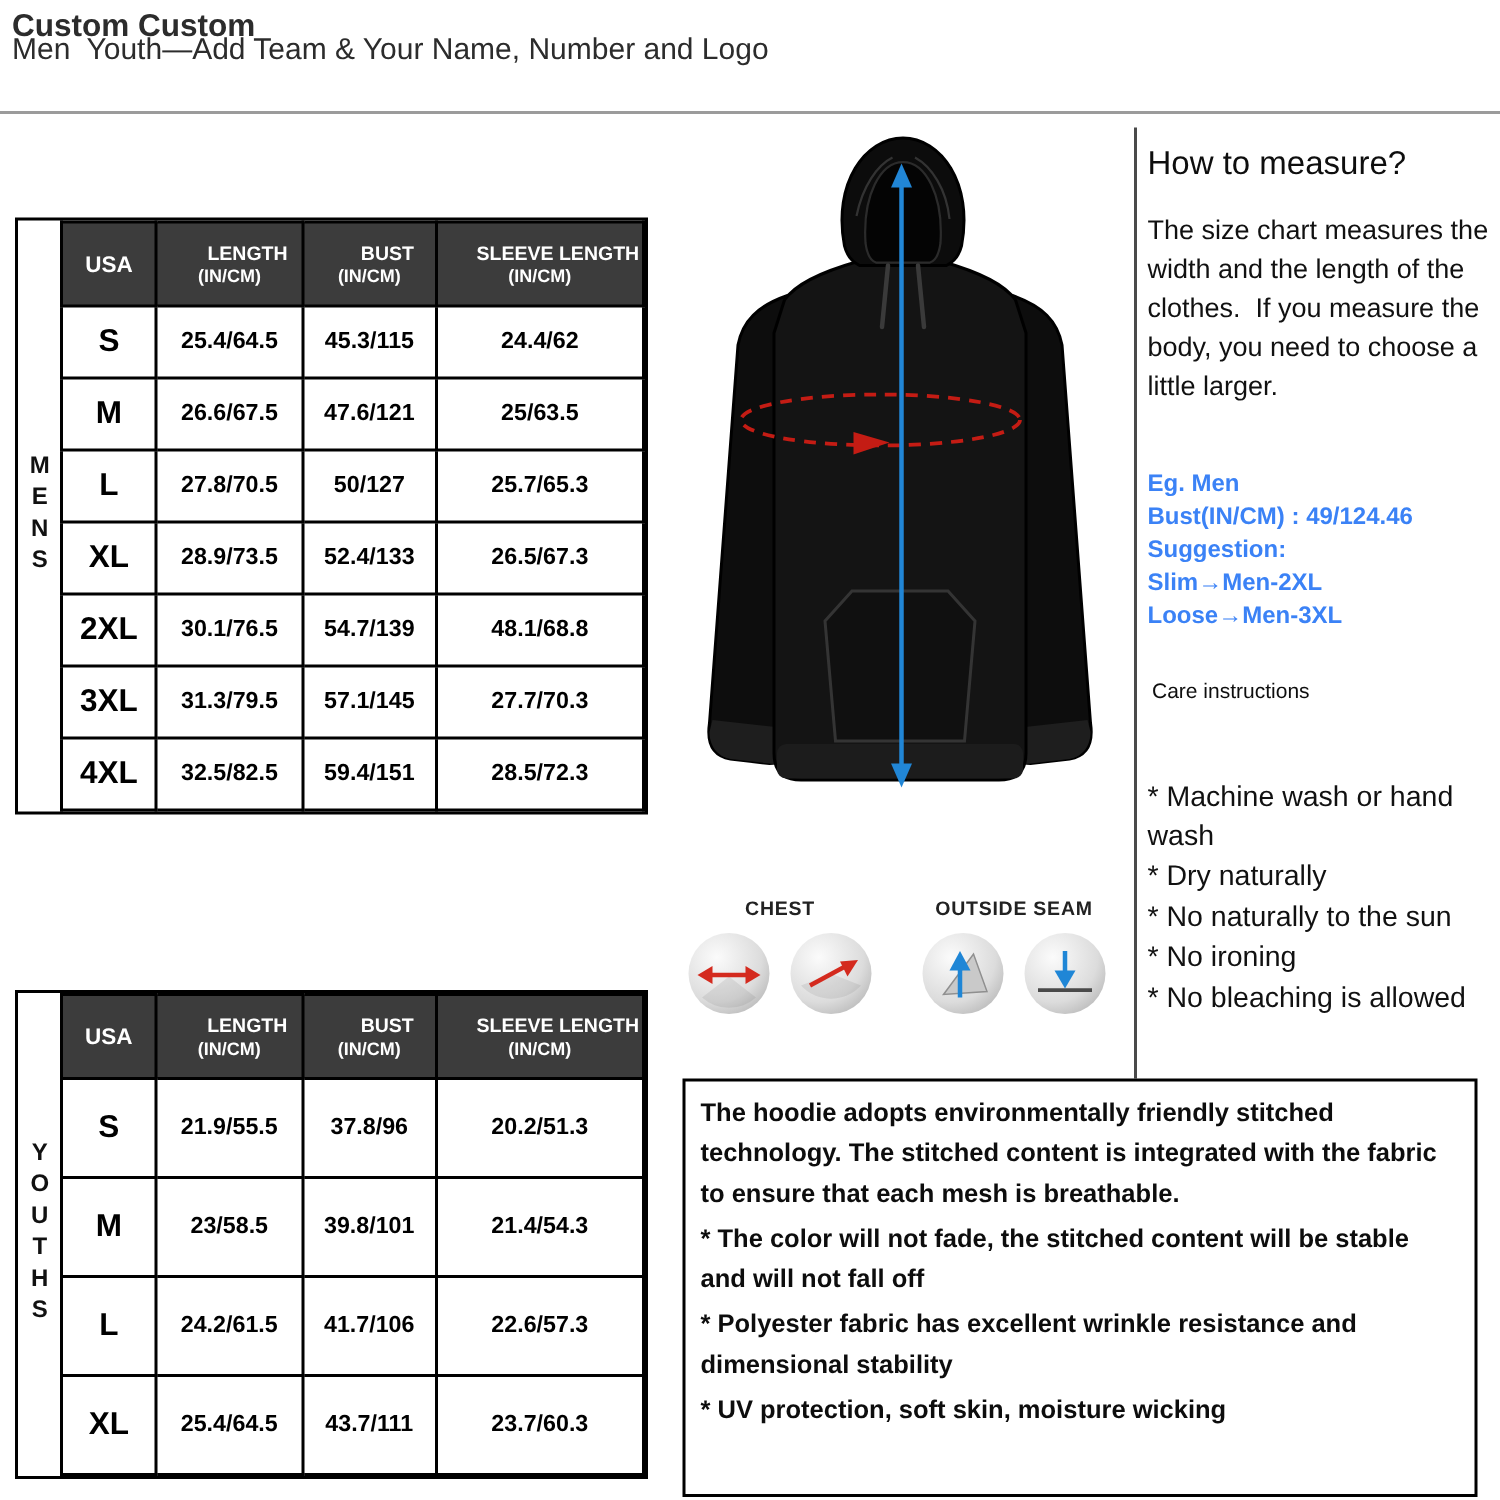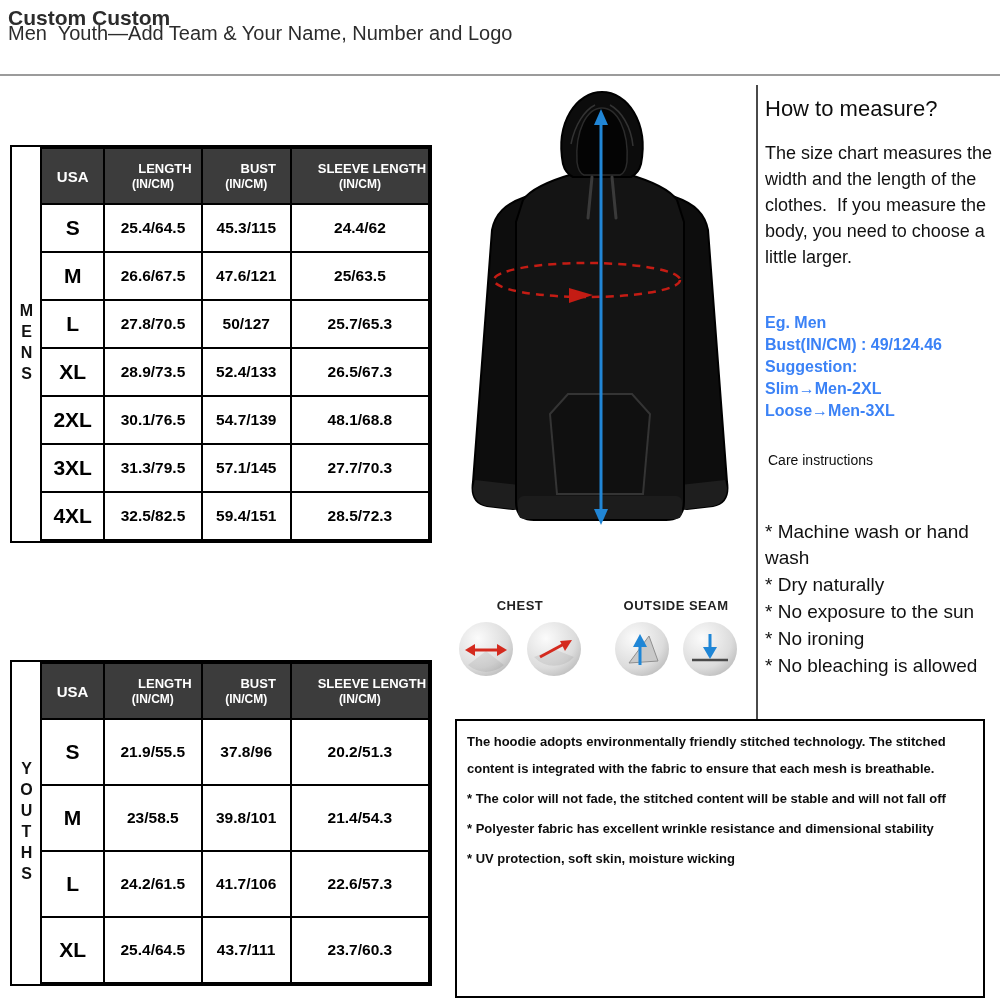--- a/index.html
+++ b/index.html
@@ -44,21 +44,21 @@
   .h2m-title { position:absolute; left:765px; top:96px;  font-size:22px; color:#0e0e0e; }
   .h2m-body  { position:absolute; left:765px; top:140px; width:234px; font-size:18px; line-height:26px; color:#111; white-space:pre-wrap; }
   .eg-block  { position:absolute; left:765px; top:312px; font-size:16px; font-weight:bold; line-height:22px; color:#3b82f6; }
   .care-title{ position:absolute; left:768px; top:452px; font-size:14px; color:#0e0e0e; }
   .care-list { position:absolute; left:765px; top:483px; width:236px; font-size:19px; line-height:26px; color:#111;margin-top:36px; }
   .care-list div { margin-bottom:1px; }
 
   
   .notes-box { position:absolute; left:455px; top:719px; width:530px; height:279px;
                border:2px solid #000; padding:7px 10px 6px 10px;
-               font-size:13px; font-weight:bold; line-height:27px; color:#0d0d0d; }
+               font-size:17px; font-weight:bold; line-height:27px; color:#0d0d0d; }
   .notes-box .bullet { margin-top:3px; }
 </style>
 </head>
 <body>
 
 <div class="page">
 
   <div class="title">Custom Custom</div>
   <div class="subtitle">Men  Youth—Add Team &amp; Your Name, Number and Logo</div>
   <div class="top-rule"></div>
@@ -303,21 +303,21 @@
     <div>Bust(IN/CM) : 49/124.46</div>
     <div>Suggestion:</div>
     <div>Slim→Men-2XL</div>
     <div>Loose→Men-3XL</div>
   </div>
 
   <div class="care-title">Care instructions</div>
   <div class="care-list">
     <div>* Machine wash or hand wash</div>
     <div>* Dry naturally</div>
-    <div>* No exposure to the sun</div>
+    <div>* No naturally to the sun</div>
     <div>* No ironing</div>
     <div>* No bleaching is allowed</div>
   </div>
 
   <div class="notes-box">
     <div>The hoodie adopts environmentally friendly stitched technology. The stitched content is integrated with the fabric to ensure that each mesh is breathable.</div>
     <div class="bullet">* The color will not fade, the stitched content will be stable and will not fall off</div>
     <div class="bullet">* Polyester fabric has excellent wrinkle resistance and dimensional stability</div>
     <div class="bullet">* UV protection, soft skin, moisture wicking</div>
   </div>

